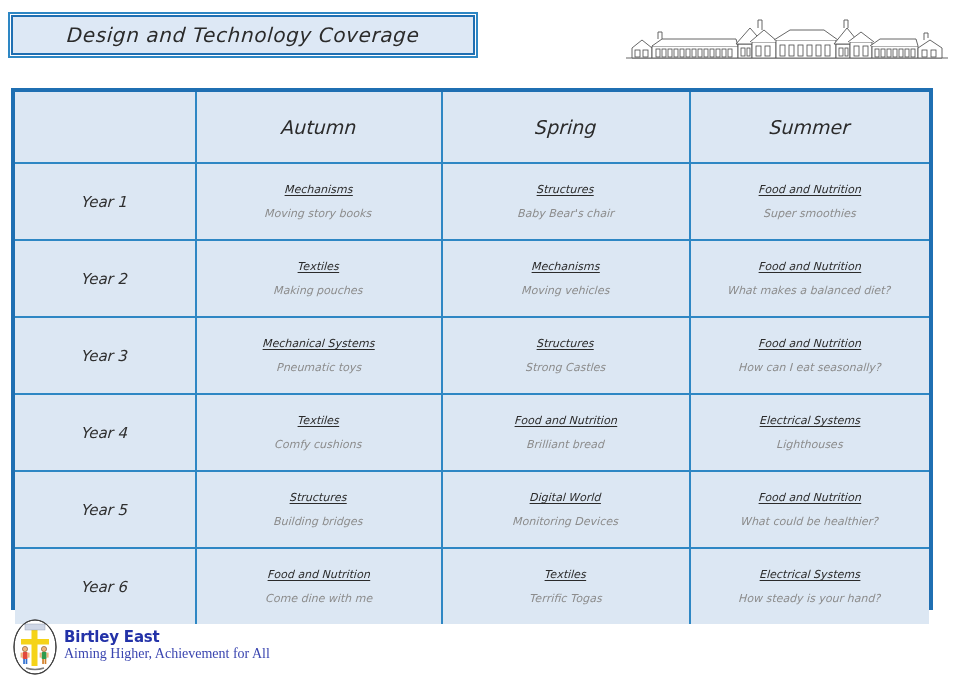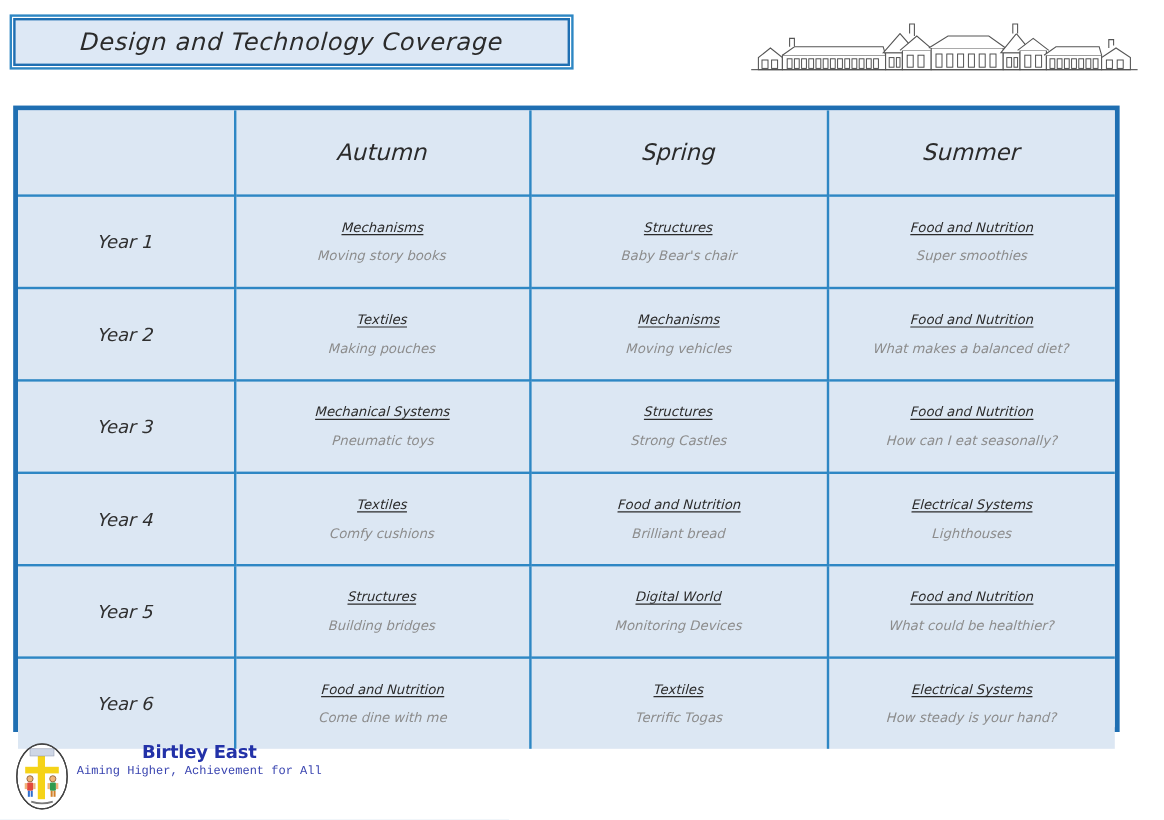--- a/index.html
+++ b/index.html
@@ -150,34 +150,33 @@
     position: absolute;
     left: 12px;
     top: 3px;
     display: flex;
     align-items: flex-start;
   }
   .logo-badge { width: 46px; height: 58px; }
   .logo-badge svg { display: block; }
   .logo-text {
     margin-left: 6px;
-    margin-top: 1px;
-    text-align: center;
+    margin-top: 11px;
   }
   .logo-line1, .logo-line2 {
     font-family: "DejaVu Sans", sans-serif;
     font-weight: bold;
     font-size: 15px;
     color: #2332a8;
     line-height: 17px;
     letter-spacing: -0.2px;
   }
   .logo-tag {
-    font-family: Liberation Mono, monospace;
-    font-size: 10px;
+    font-family: Liberation Serif, serif;
+    font-size: 14px;
     color: #3a45b0;
     line-height: 13px;
     margin-top: 1px;
   }
 </style>
 </head>
 <body>
 
 <div class="header">
 

